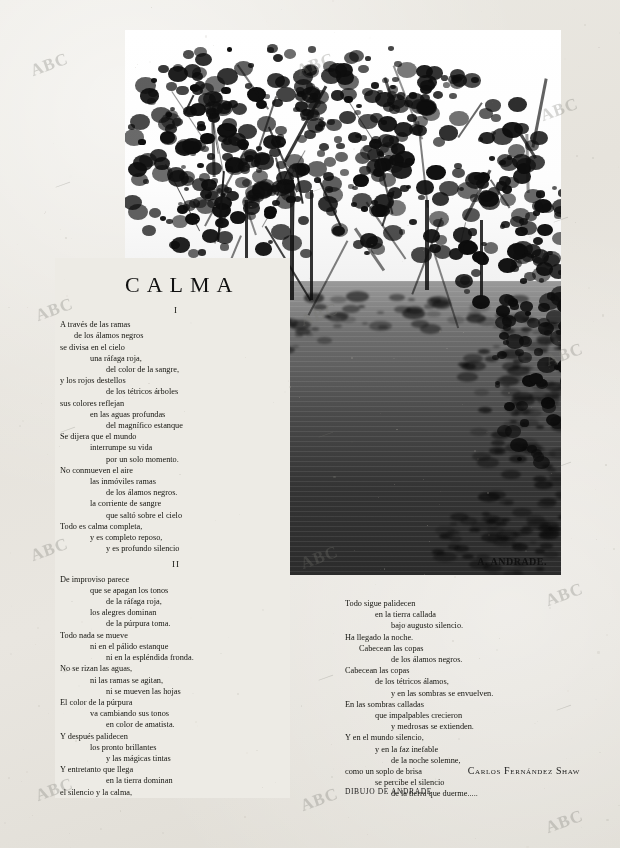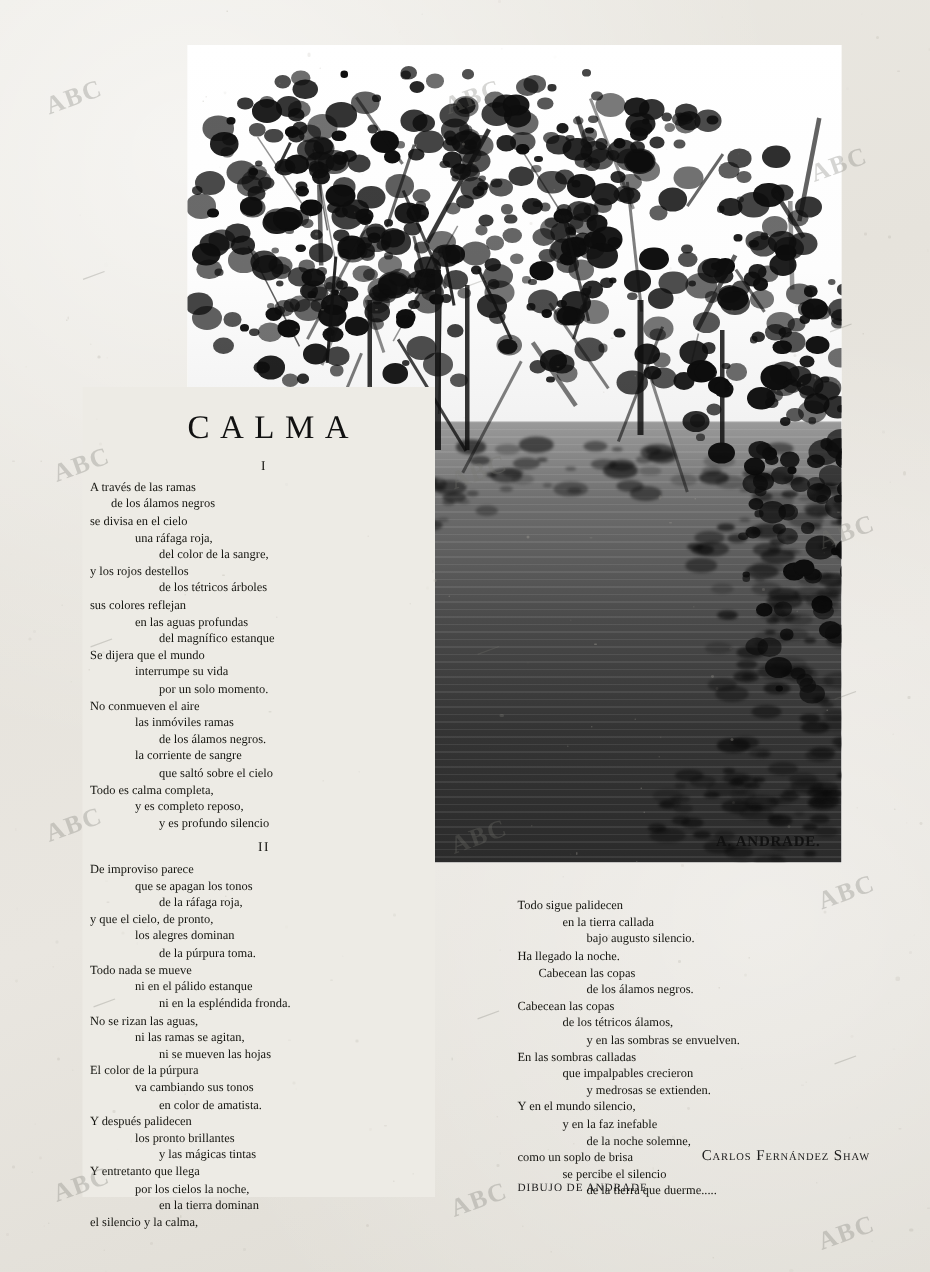--- a/index.html
+++ b/index.html
@@ -995,37 +995,35 @@
         <p class="indent3">que saltó sobre el cielo</p>
         <p class="indent0">Todo es calma completa,</p>
         <p class="indent2">y es completo reposo,</p>
         <p class="indent3">y es profundo silencio</p>
       </div>
     <div class="romnum">II</div>
     <div id="lc2" class="stanza">
         <p class="indent0">De improviso parece</p>
         <p class="indent2">que se apagan los tonos</p>
         <p class="indent3">de la ráfaga roja,</p>
-        <p class="indent0">y que el cielo, de pronto,</p>
         <p class="indent2">los alegres dominan</p>
         <p class="indent3">de la púrpura toma.</p>
         <p class="indent0">Todo nada se mueve</p>
         <p class="indent2">ni en el pálido estanque</p>
         <p class="indent3">ni en la espléndida fronda.</p>
         <p class="indent0">No se rizan las aguas,</p>
         <p class="indent2">ni las ramas se agitan,</p>
         <p class="indent3">ni se mueven las hojas</p>
         <p class="indent0">El color de la púrpura</p>
         <p class="indent2">va cambiando sus tonos</p>
         <p class="indent3">en color de amatista.</p>
         <p class="indent0">Y después palidecen</p>
         <p class="indent2">los pronto brillantes</p>
         <p class="indent3">y las mágicas tintas</p>
         <p class="indent0">Y entretanto que llega</p>
-        <p class="indent2">por los cielos la noche,</p>
         <p class="indent3">en la tierra dominan</p>
         <p class="indent0">el silencio y la calma,</p>
       </div>
 
   </div>
 
   <div class="col right">
     <div id="rc1" class="stanza">
         <p class="indent0">Todo sigue palidecen</p>
         <p class="indent2">en la tierra callada</p>

